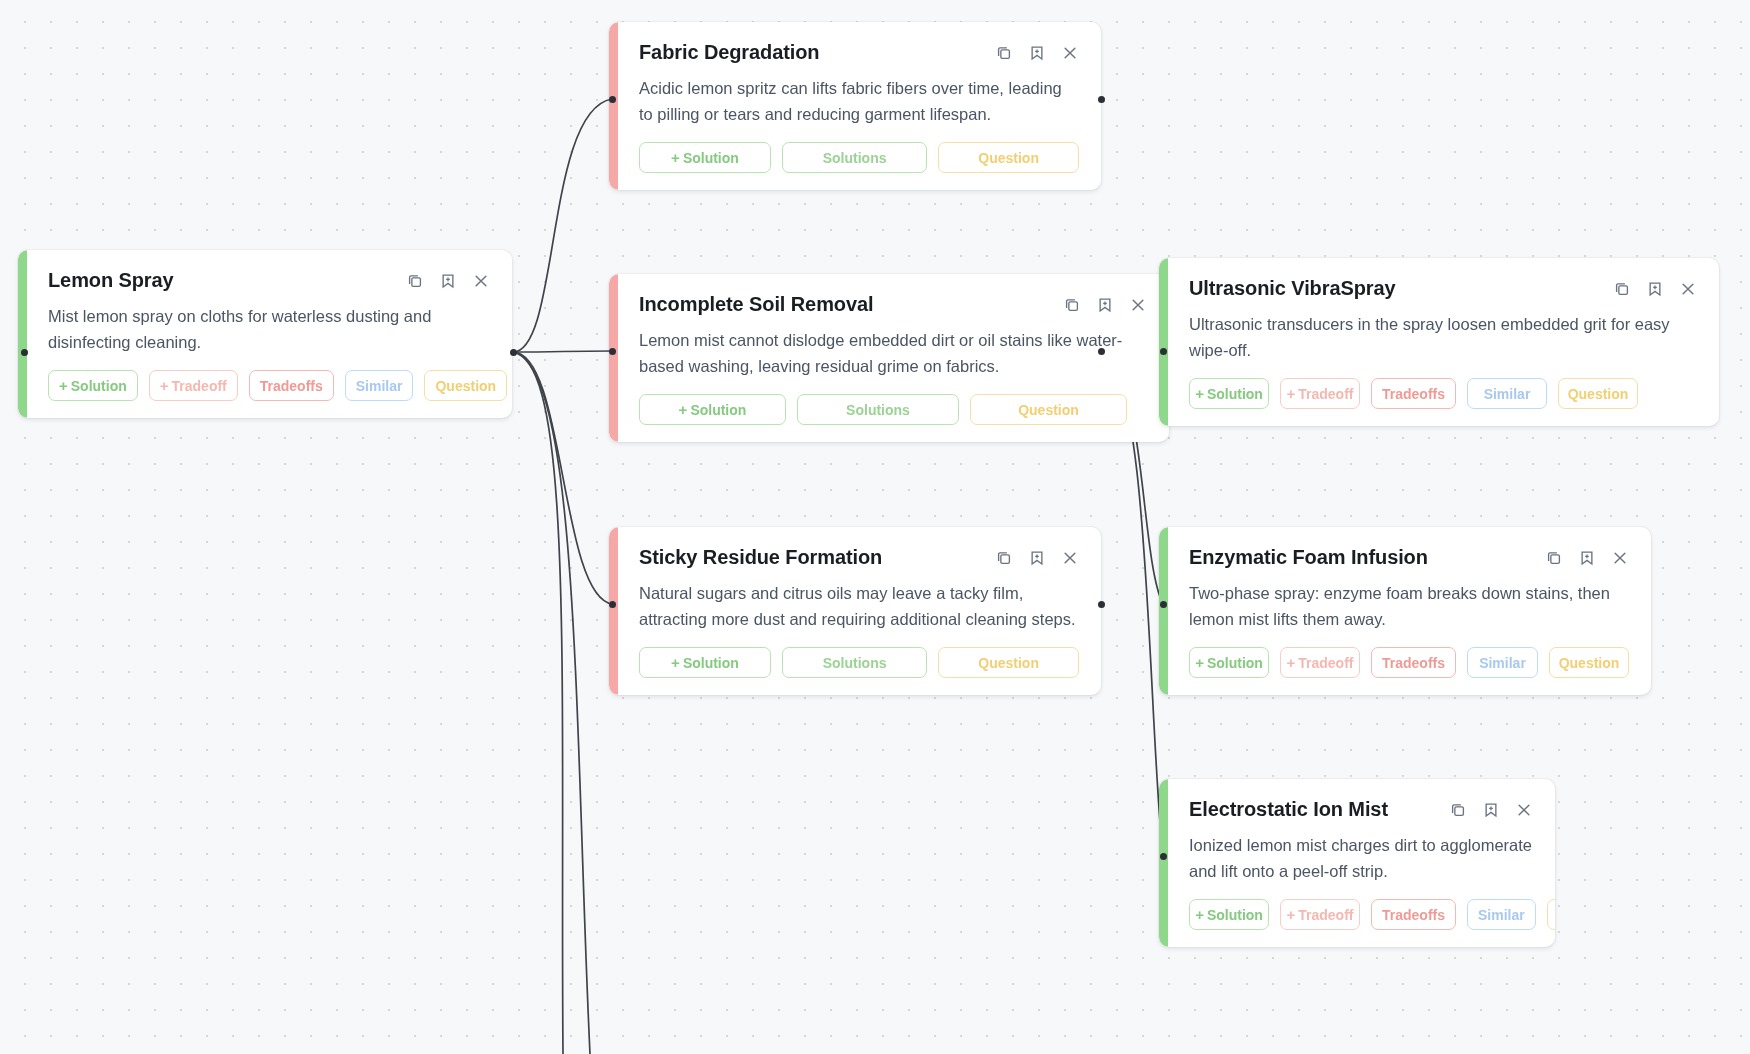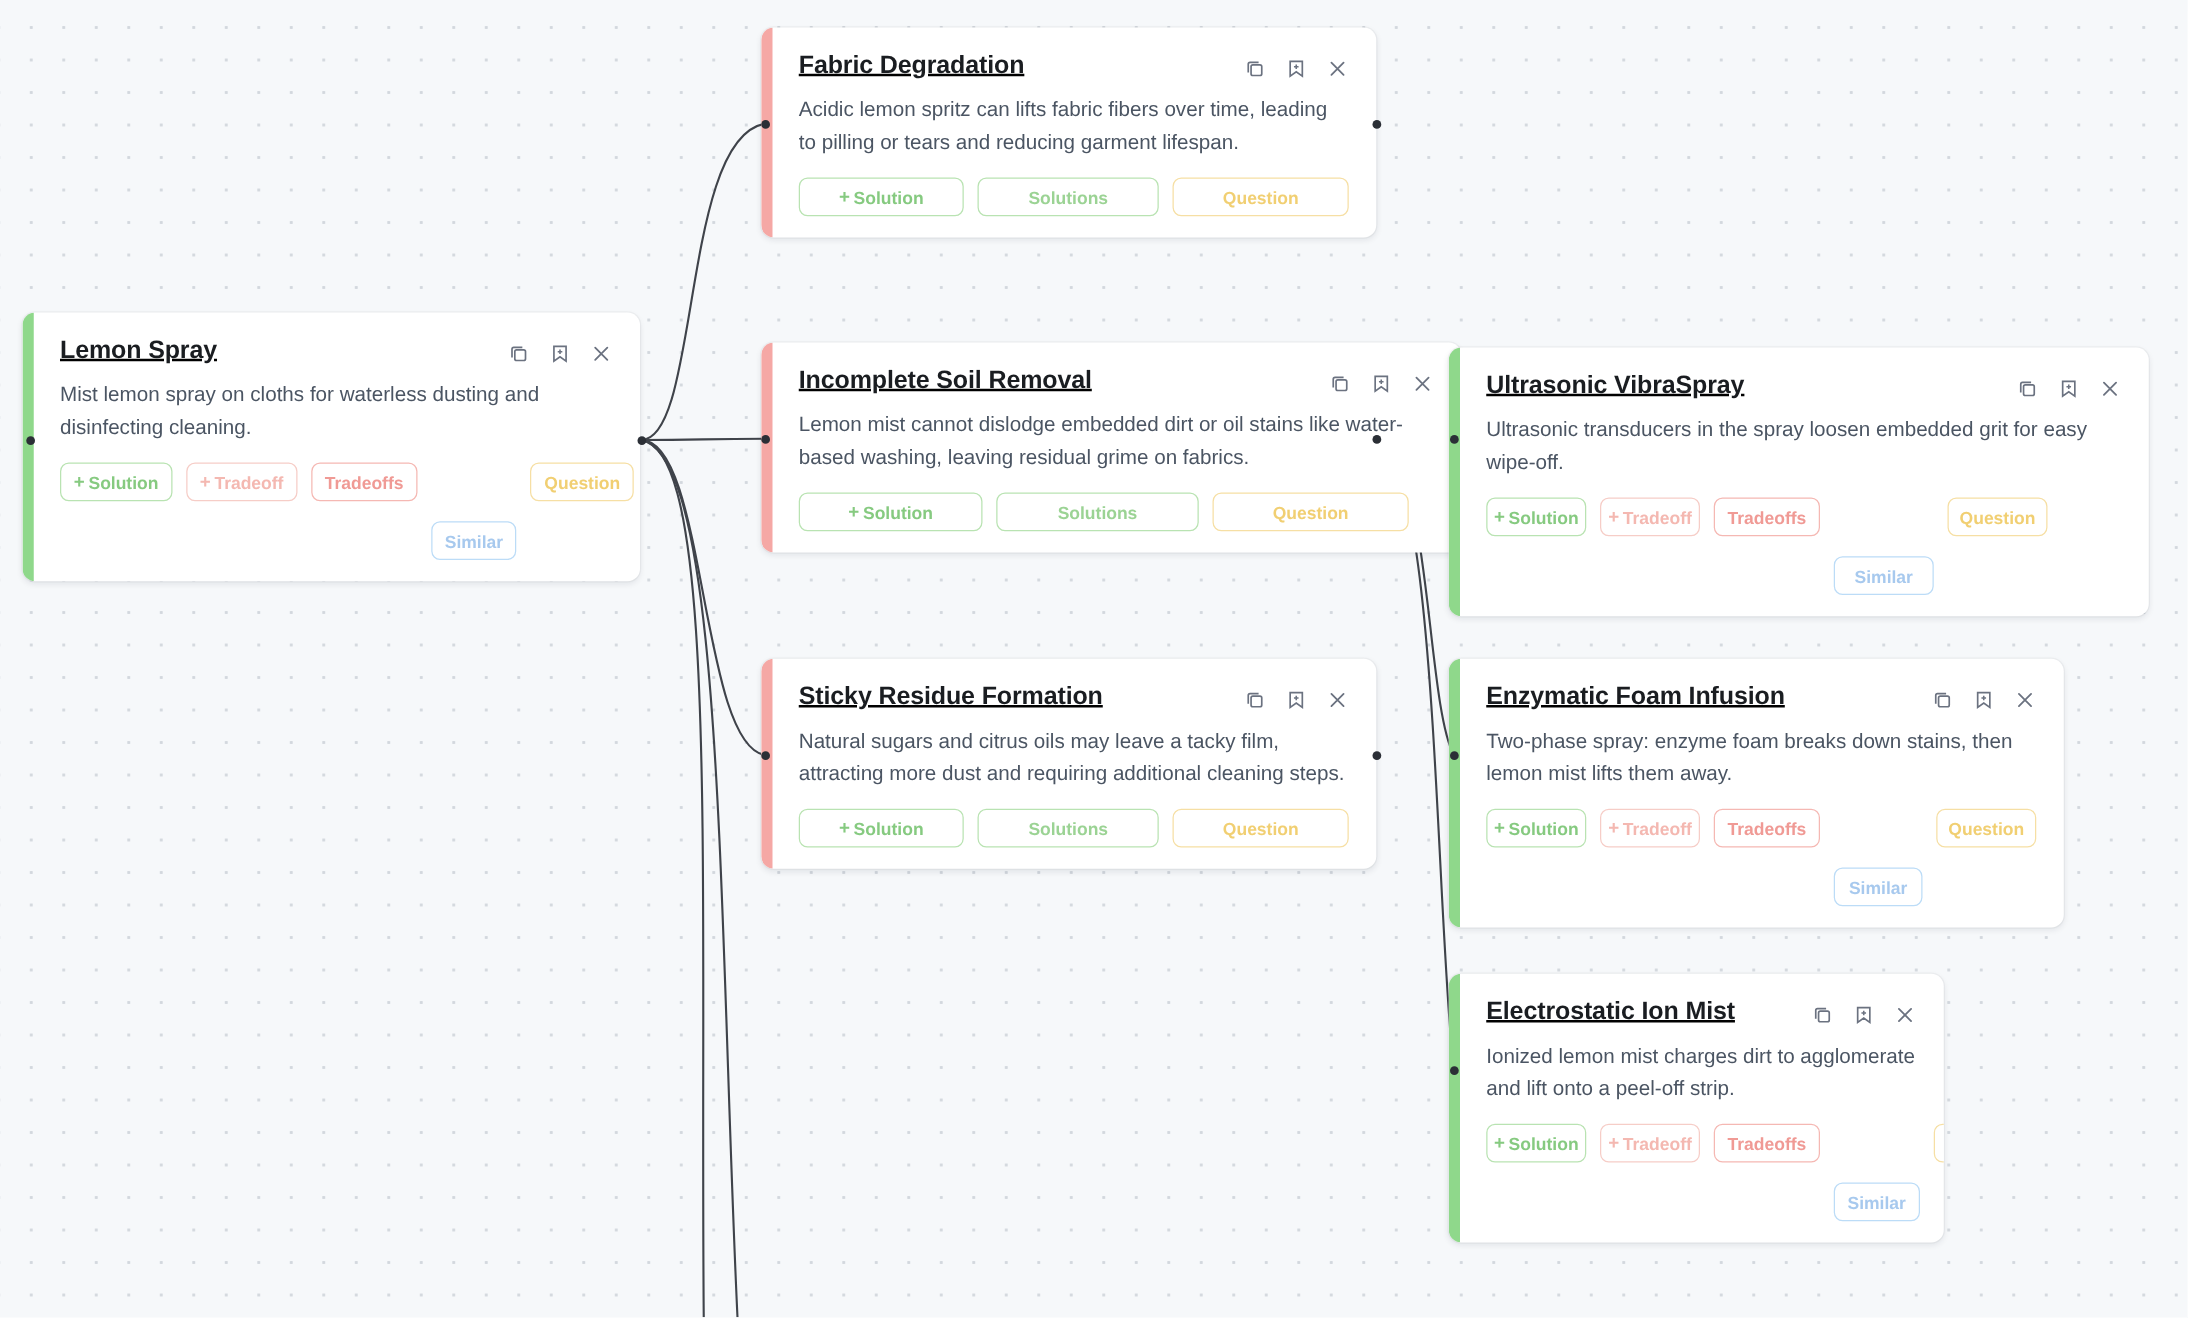--- a/index.html
+++ b/index.html
@@ -58,24 +58,23 @@
   }
   .accent-green { background: #8fd88b; }
   .accent-red   { background: #f5a8a5; }
 
   .node-body {
     padding: 18px 22px 17px 30px;
   }
 
   .node-head {
     display: flex;
-    align-items: flex-end;
+    align-items: center;
     justify-content: space-between;
     gap: 10px;
-    text-decoration: underline;
   }
 
   .node-title {
     font-size: 20px;
     font-weight: bold;
     color: #1a1d21;
     letter-spacing: -0.1px;
     line-height: 1.2;
     white-space: nowrap;
   }
@@ -125,21 +124,21 @@
     white-space: nowrap;
     font-family: "Liberation Sans", sans-serif;
     padding: 0 10px;
   }
   .pill .plus { font-size: 15px; font-weight: bold; line-height: 1; }
 
   .pill-solution  { border-color: #b9e3b2; color: #86ca80; }
   .pill-solutions { border-color: #b9e3b2; color: #9bd394; }
   .pill-tradeoff  { border-color: #f6cdc7; color: #f4b8b1; }
   .pill-tradeoffs { border-color: #f5b8b3; color: #f09a95; }
-  .pill-similar   { border-color: #bcdcf7; color: #a7c9ee; margin-top: 47px; }
+  .pill-similar   { border-color: #bcdcf7; color: #a7c9ee; }
   .pill-question  { border-color: #f6dfa4; color: #f1cf72; }
 
   
   .col-mid .pill-solution  { width: 147px; }
   .col-mid .pill-solutions { width: 162px; }
   .col-mid .pill-question  { width: 157px; }
 
   .col-left .pill-solution  { width: 90px; }
   .col-left .pill-tradeoff  { width: 90px; }
   .col-left .pill-tradeoffs { width: 87px; }
@@ -343,21 +342,21 @@
           <span>Solution</span>
         </div>
         <div class="pill pill-solutions">Solutions</div>
         <div class="pill pill-question">Question</div>
       </div>
     </div>
   </div>
   <div class="handle" style="left:609px; top:601px;"></div>
   <div class="handle" style="left:1098px; top:601px;"></div>
 
-  <div class="node col-right" style="left:1159px; top:278px; width:560px;">
+  <div class="node col-right" style="left:1159px; top:258px; width:560px;">
     <div class="accent accent-green"></div>
     <div class="node-body">
       <div class="node-head">
         <div class="node-title">Ultrasonic VibraSpray</div>
         <div class="node-actions">
           <span class="ico">
             <svg viewBox="0 0 20 20" width="18" height="18" fill="none" stroke="currentColor" stroke-width="1.5">
               <rect x="6.5" y="6.5" width="9.5" height="9.5" rx="1.6"></rect>
               <path d="M13.2,4.3 H5.6 A1.6,1.6 0 0 0 4,5.9 V13.3"></path>
             </svg>

